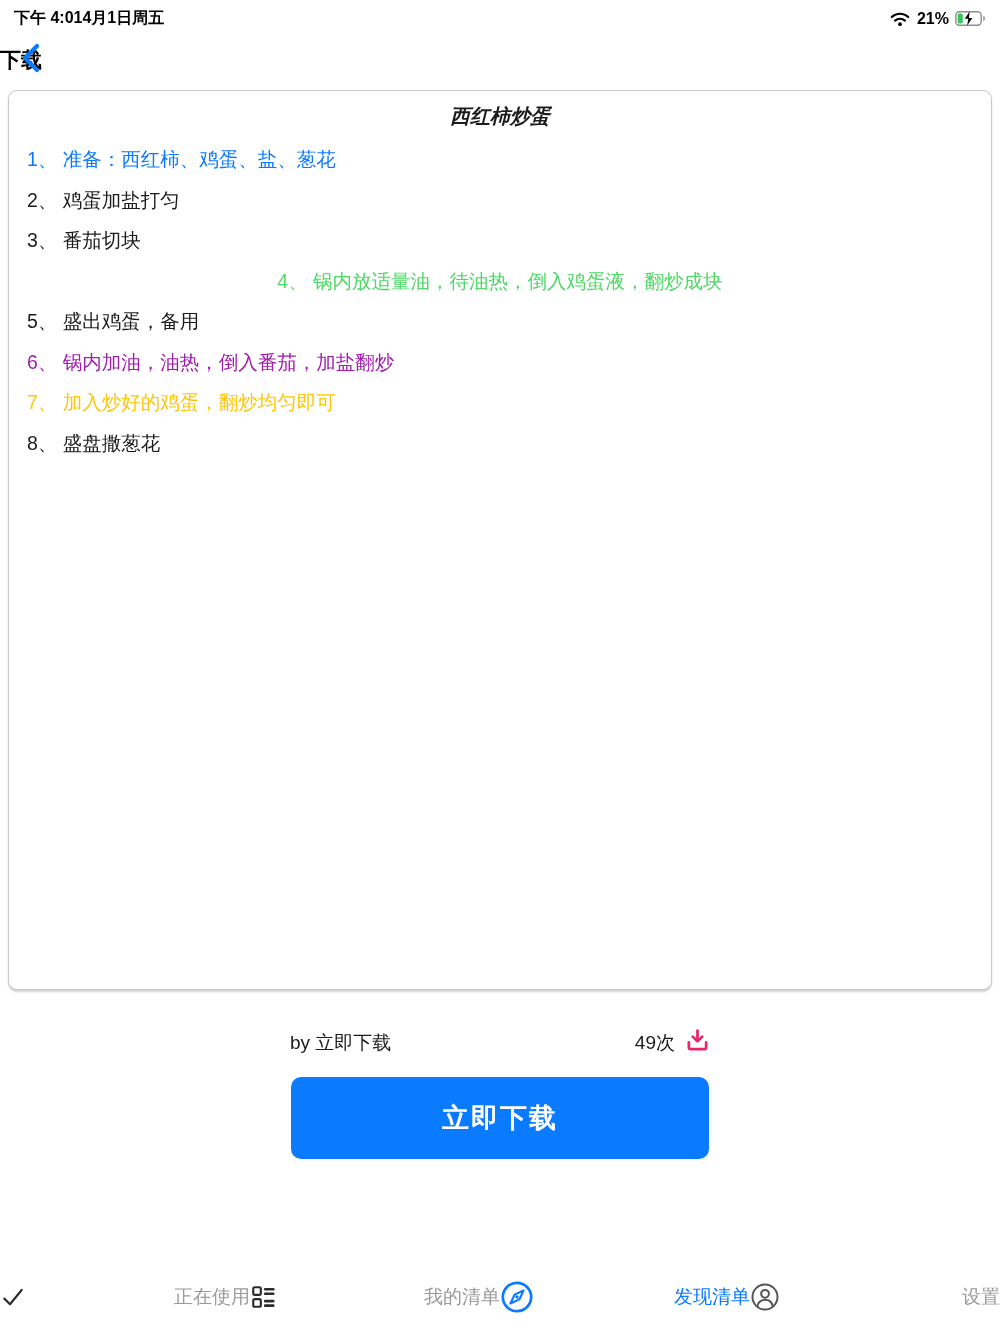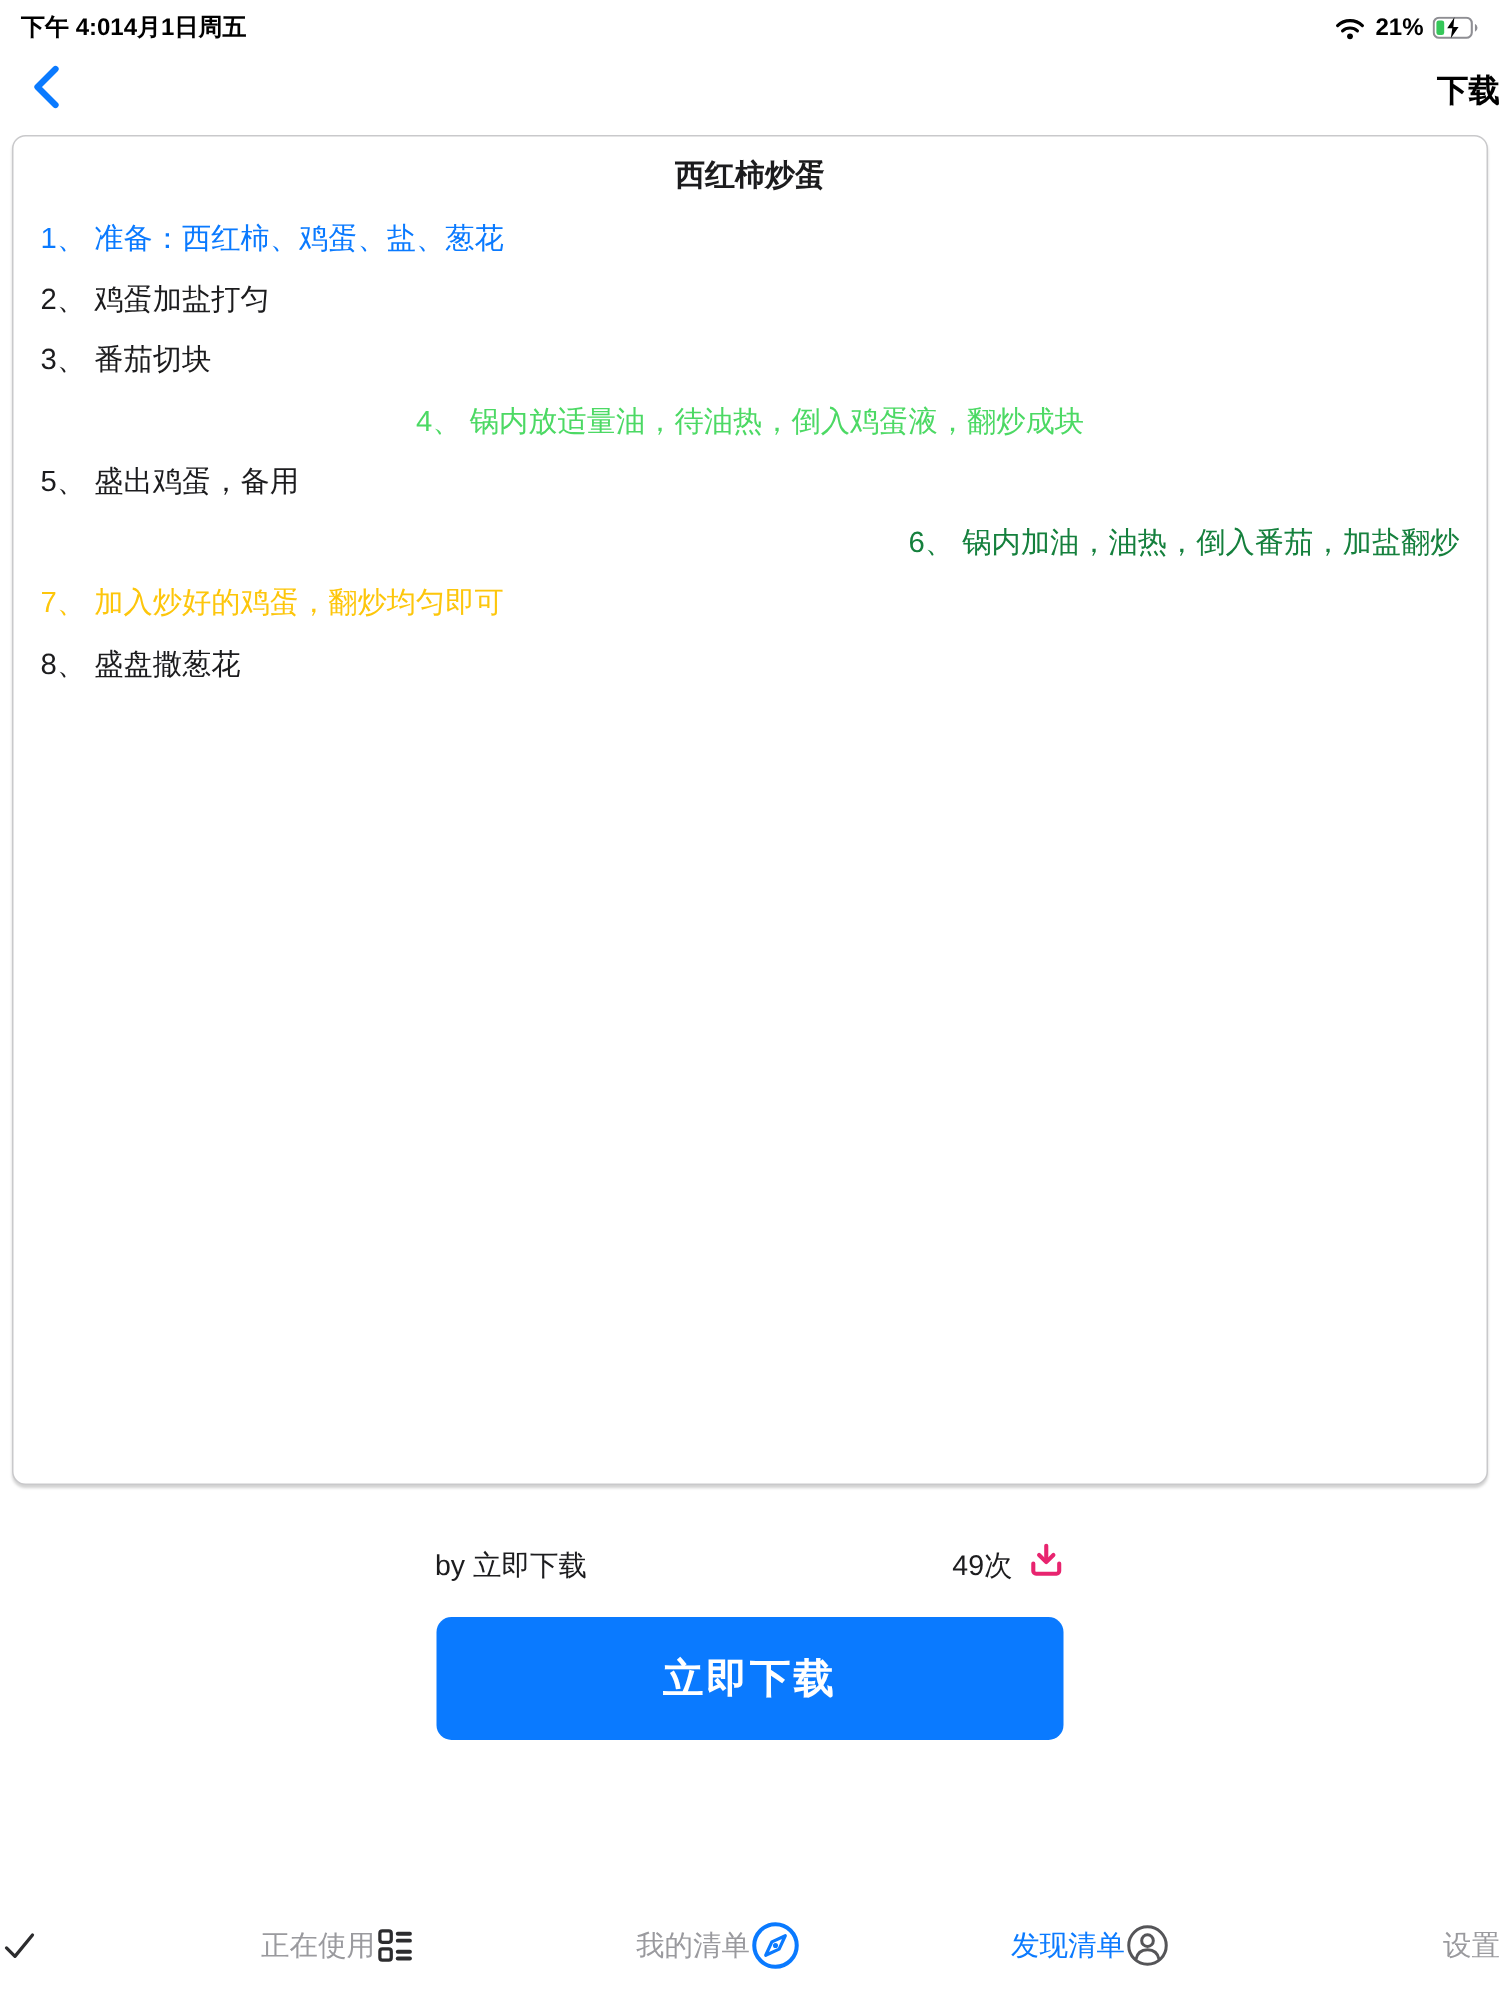--- a/index.html
+++ b/index.html
@@ -12,29 +12,29 @@
   }
 
   
   .status-bar { display:flex; justify-content:space-between; align-items:center;
     padding:7px 14px 0 14px; height:30px; font-size:16px; font-weight:600; color:#000; }
   .status-left { display:flex; gap:0; }
   .status-right { display:flex; align-items:center; gap:6px; }
   .status-right svg { display:block; }
 
   
-  .nav-bar { position:relative; height:60px; display:flex; align-items:center; justify-content:flex-end; }
+  .nav-bar { position:relative; height:60px; display:flex; align-items:center; justify-content:flex-start; }
   .back-button { position:absolute; left:12px; top:8px; width:38px; height:42px;
     background:none; border:none; padding:4px; cursor:pointer; }
   .nav-title { font-size:21px; font-weight:700; color:#000; }
 
   
   .card { margin:0 8px; height:900px; border:1.5px solid #c9c9cb; border-radius:9px;
     box-shadow:0 2px 2px rgba(0,0,0,0.18); padding-top:12px; background:#fff; }
-  .card-title { text-align:center; font-size:20px; font-weight:700; margin-bottom:9px; color:#1c1c1e; }
+  .card-title { text-align:center; font-size:20px; font-weight:700; margin-bottom:9px; color:#1c1c1e;font-style:italic; }
   .steps { padding:0 18px; }
   .step { font-size:19.5px; line-height:40.5px; color:var(--step-black); }
 
   
   .meta-row { width:420px; margin:38px auto 0 auto; display:flex;
     justify-content:space-between; align-items:center; font-size:19px; color:#1c1c1e; }
   .meta-right { display:flex; align-items:center; gap:10px; }
 
   
   .download-button { display:block; width:418px; height:82px; margin:19px auto 0 auto;
@@ -90,21 +90,21 @@
 </div>
 
 <div class="card">
   <div class="card-title">西红柿炒蛋</div>
   <div class="steps">
     <div class="step" style="color: rgb(10, 122, 255);">1、 准备：西红柿、鸡蛋、盐、葱花</div>
     <div class="step" style="color: rgb(28, 28, 30);">2、 鸡蛋加盐打匀</div>
     <div class="step" style="color: rgb(28, 28, 30);">3、 番茄切块</div>
     <div class="step" style="color: rgb(76, 217, 100); text-align: center;">4、 锅内放适量油，待油热，倒入鸡蛋液，翻炒成块</div>
     <div class="step" style="color: rgb(28, 28, 30);">5、 盛出鸡蛋，备用</div>
-    <div class="step" style="color: #15803d; text-align: right;">6、 锅内加油，油热，倒入番茄，加盐翻炒</div>
+    <div class="step" style="color: #a21caf;">6、 锅内加油，油热，倒入番茄，加盐翻炒</div>
     <div class="step" style="color: rgb(253, 198, 11);">7、 加入炒好的鸡蛋，翻炒均匀即可</div>
     <div class="step" style="color: rgb(28, 28, 30);">8、 盛盘撒葱花</div>
   </div>
 </div>
 
 <div class="meta-row">
   <span>by 立即下载</span>
   <span class="meta-right">
     <span>49次</span>
     <span class="ticon">

